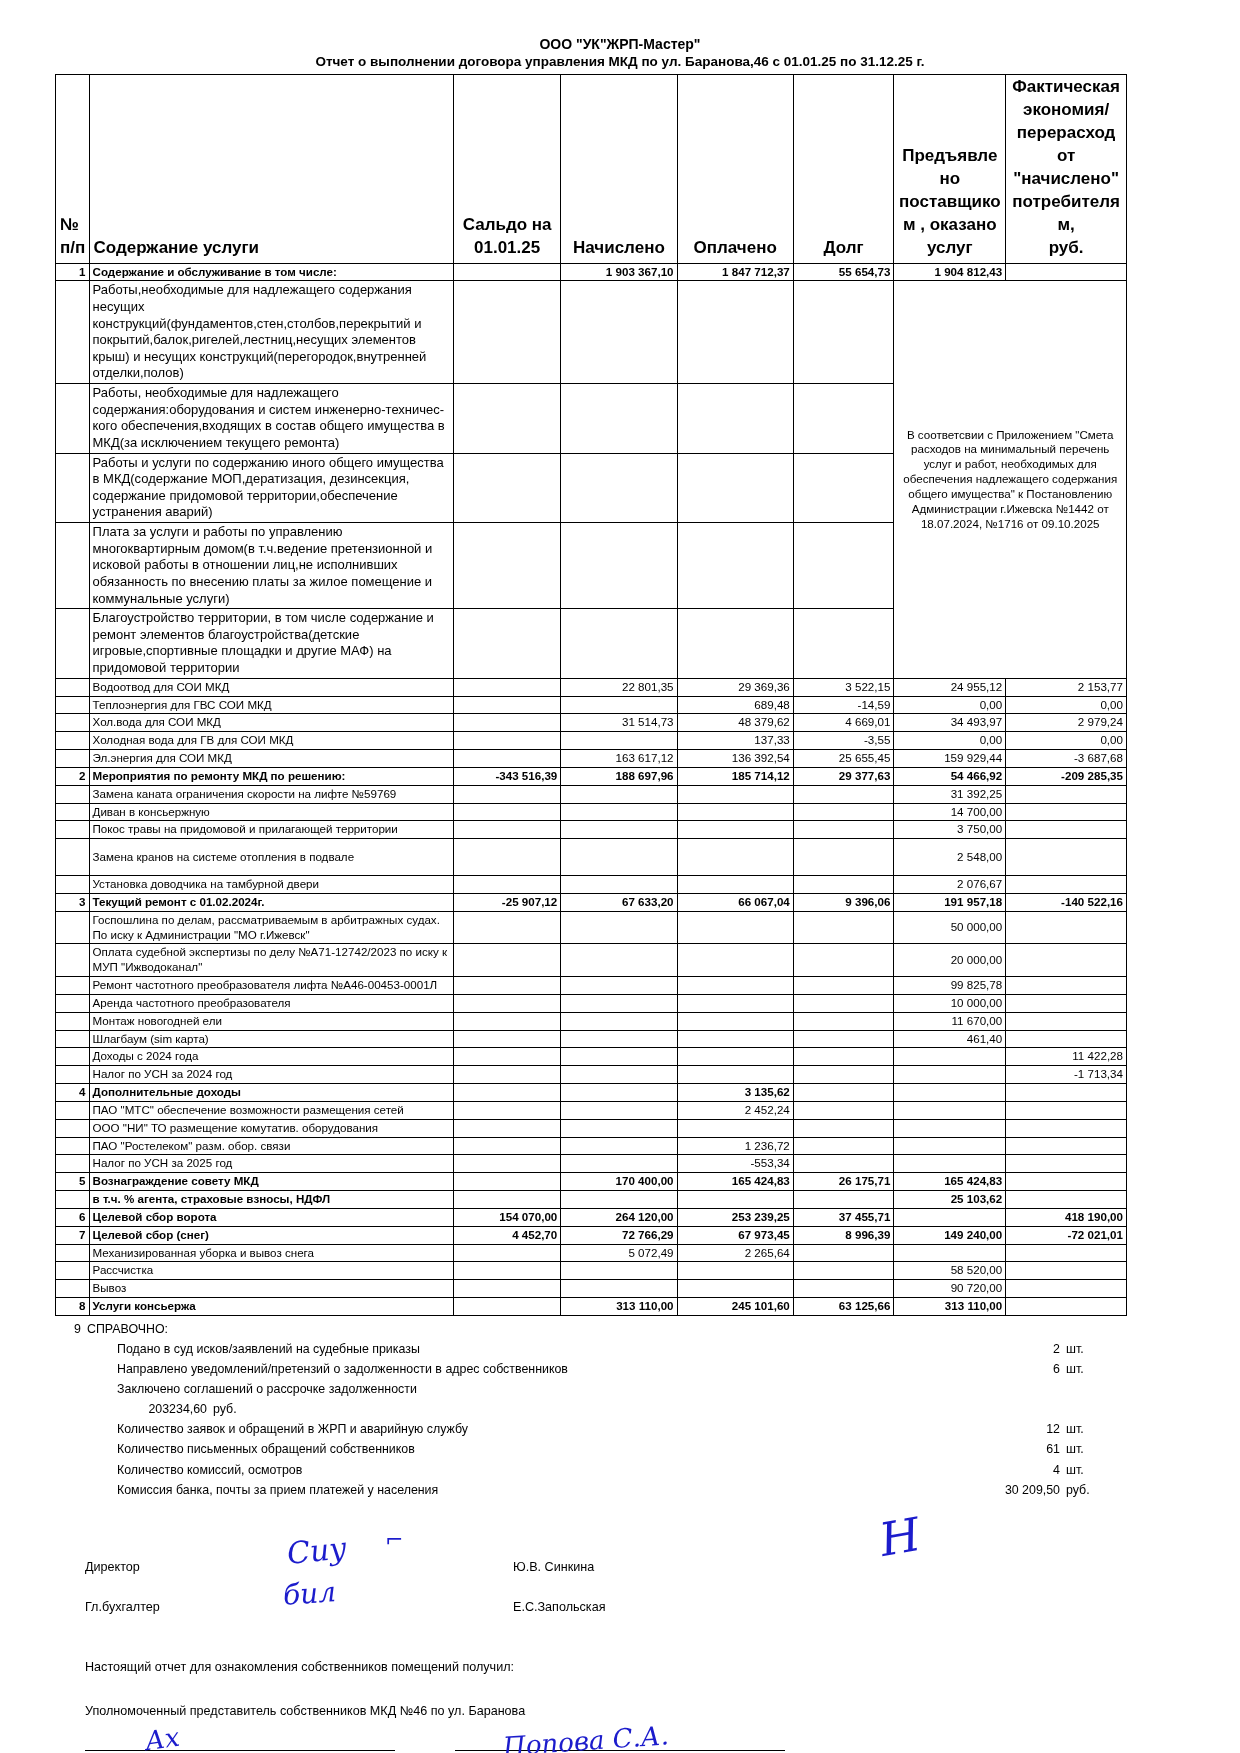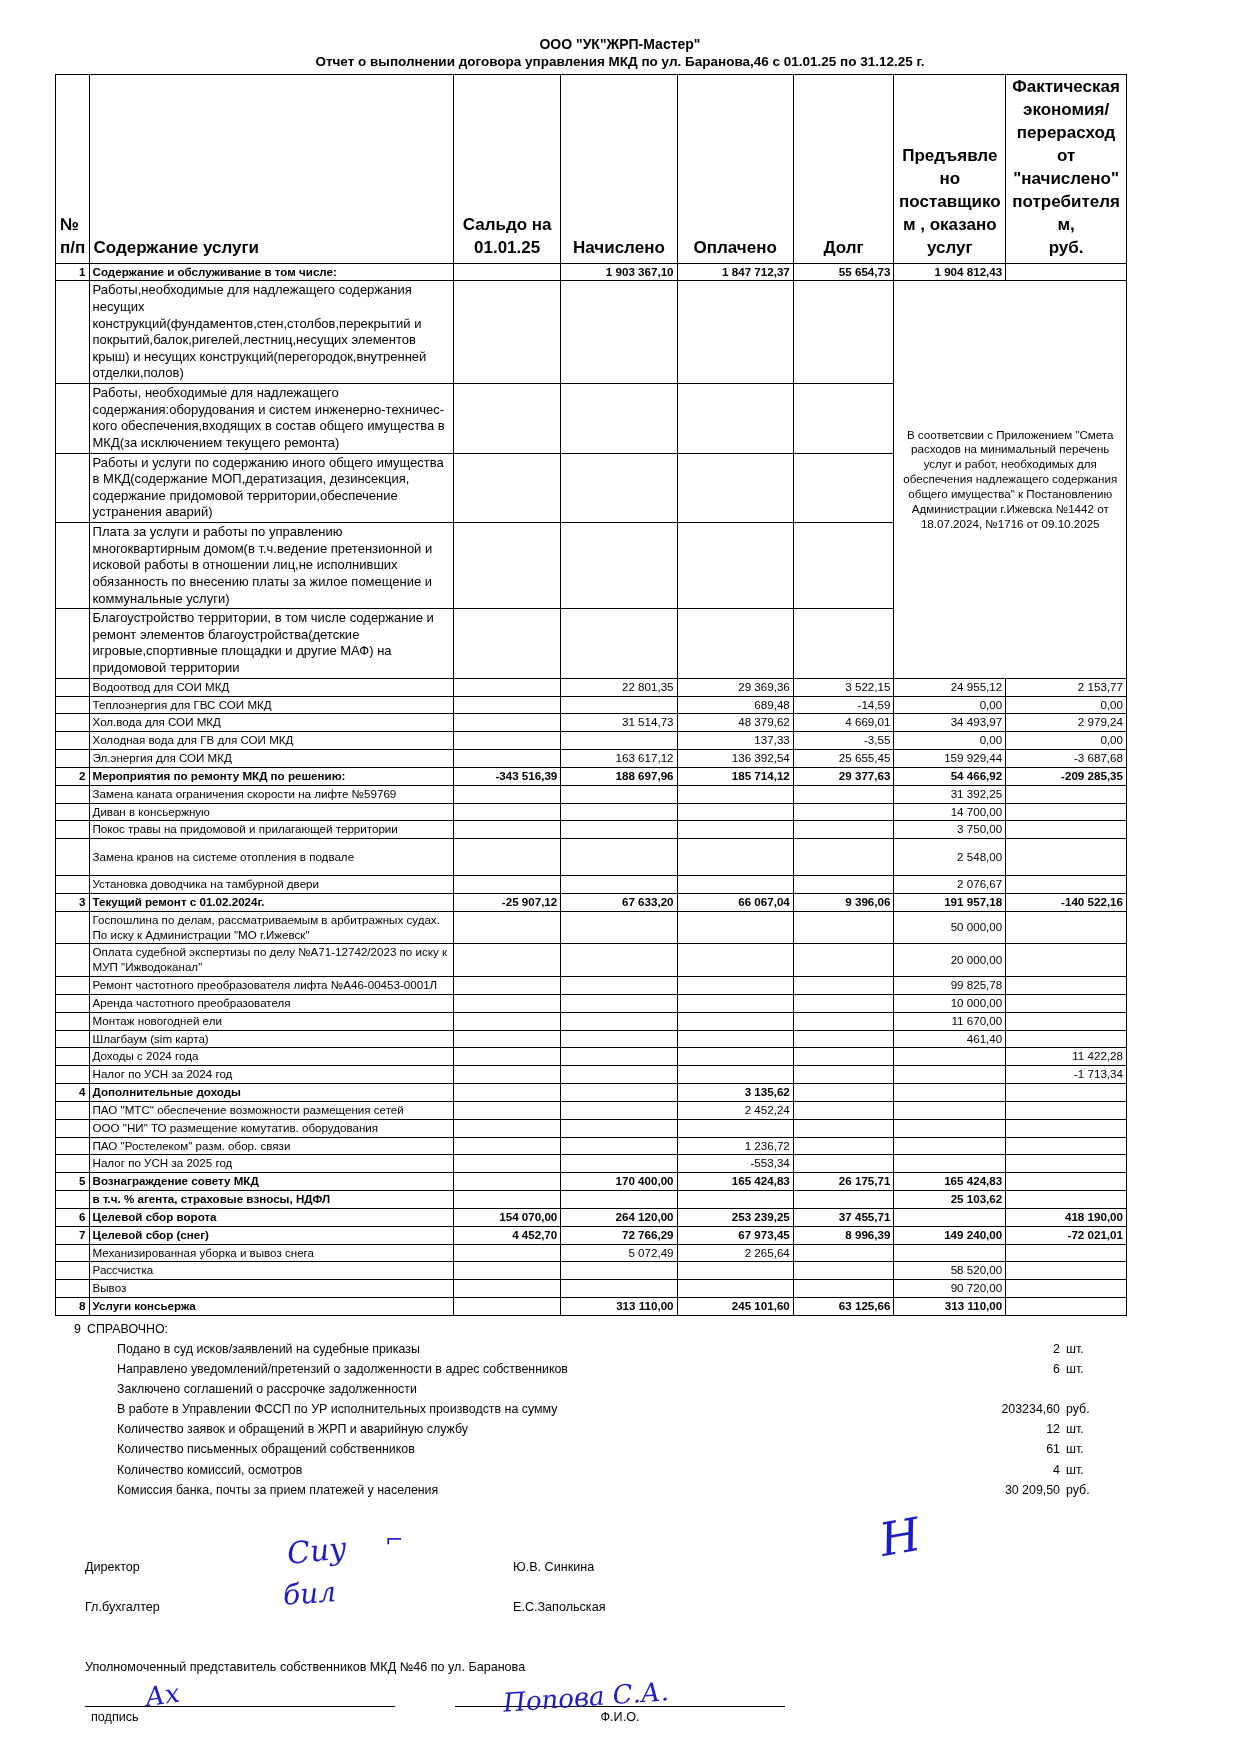--- a/index.html
+++ b/index.html
@@ -672,21 +672,20 @@
           <div class="s-unit">шт.</div>
         </div>
         <div class="srow">
           <div class="s-no"></div>
           <div class="s-label">Заключено соглашений о рассрочке задолженности</div>
           <div class="s-val"></div>
           <div class="s-unit"></div>
         </div>
         <div class="srow">
           <div class="s-no"></div>
-          <div class="s-label">В работе в Управлении ФССП по УР исполнительных производств на сумму</div>
           <div class="s-val">203234,60</div>
           <div class="s-unit">руб.</div>
         </div>
         <div class="srow">
           <div class="s-no"></div>
           <div class="s-label">Количество заявок и обращений в ЖРП и аварийную службу</div>
           <div class="s-val">12</div>
           <div class="s-unit">шт.</div>
         </div>
         <div class="srow">
@@ -722,20 +721,21 @@
     <div class="sig-row">
       <div class="sig-role">Гл.бухгалтер</div>
       <div class="sig-space">
         <span class="scribble" style="left:48px; bottom:4px; font-size:28px; transform:rotate(-4deg);">бил</span>
       </div>
       <div class="sig-name">Е.С.Запольская</div>
     </div>
   </div>
 
   <div class="ack">
+    <div class="line1">Настоящий отчет для ознакомления собственников помещений получил:</div>
     <div class="line2">Уполномоченный представитель собственников МКД №46 по ул. Баранова</div>
     <div class="sign-cols">
       <div class="col-podpis">
         <div style="position:relative;height:6px">
           <span class="scribble" style="left:60px; bottom:-4px; font-size:26px; transform:rotate(-8deg);">Ах</span>
         </div>
         <div class="ul">
           <div class="cap left">подпись</div>
         </div>
       </div>

